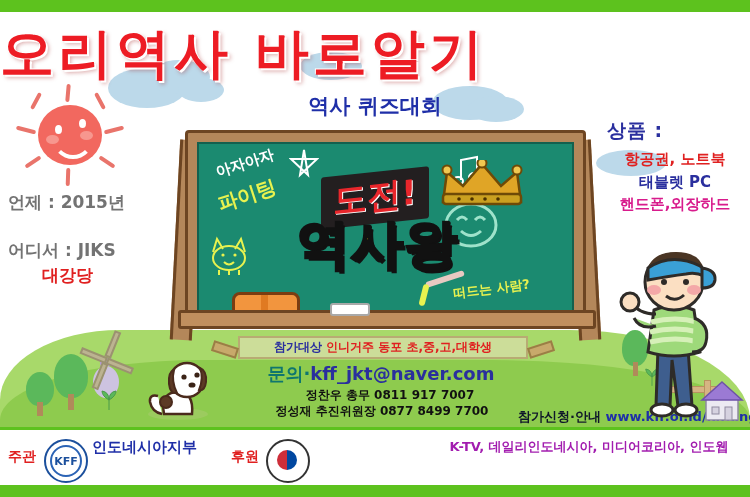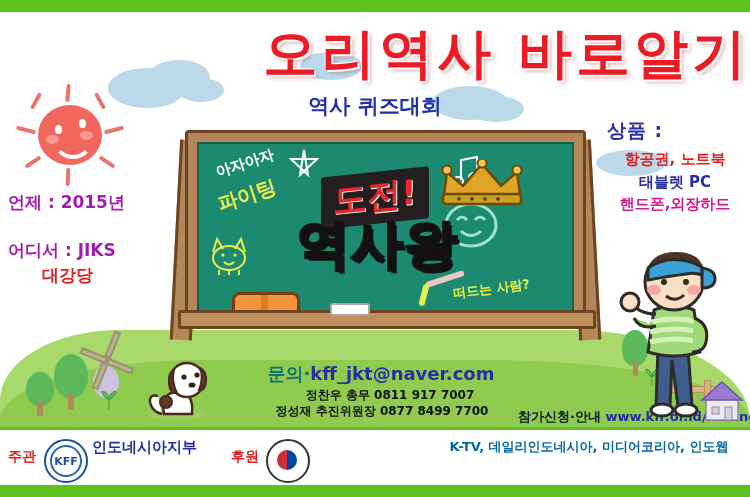--- a/index.html
+++ b/index.html
@@ -22,31 +22,31 @@
   
   .sun{position:absolute;left:38px;top:105px;width:64px;height:60px;background:#f2685f;border-radius:50%;}
   .sun-eye{position:absolute;width:7px;height:9px;background:#fff;border-radius:50%;}
   .sun-cheek{position:absolute;width:13px;height:9px;background:#f7978f;border-radius:50%;}
   .sun-smile{position:absolute;left:14px;top:24px;width:34px;height:22px;border:4px solid #fff;
              border-top-color:transparent;border-left-color:transparent;border-right-color:transparent;
              border-radius:0 0 34px 34px;}
   .ray{position:absolute;background:#e9746b;border-radius:3px;}
 
   
-  .title{position:absolute;left:0;top:18px;width:750px;text-align:right;
+  .title{position:absolute;left:0;top:18px;width:750px;text-align:left;
          font-size:54px;font-weight:bold;color:#ed1c24;letter-spacing:4px;
          text-shadow:2px 2px 0 #fff, -1px -1px 0 #fff, 3px 3px 4px rgba(150,0,0,.35);
          font-family:"DejaVu Sans","Liberation Sans",sans-serif;}
   .subtitle{position:absolute;left:0;top:92px;width:750px;text-align:center;
             font-size:21px;font-weight:bold;color:#1f2fa8;}
 
   
   .info-left{position:absolute;left:8px;top:190px;width:185px;}
   .info-line{font-size:17px;font-weight:bold;line-height:1.5;white-space:nowrap;}
-  .k-blue{color:#a21caf;}
+  .k-blue{color:#737373;}
   .k-red{color:#e02020;}
   .ind-r{padding-left:34px;}
 
   
   .prizes{position:absolute;left:595px;top:118px;width:160px;text-align:center;}
   .prz-title{font-size:19px;font-weight:bold;color:#2a2f9e;letter-spacing:1px;margin-bottom:4px;text-align:left;padding-left:12px;}
   .prz-line{font-size:15px;font-weight:bold;line-height:1.5;white-space:nowrap;}
   .prz-1{color:#e02020;} .prz-2{color:#2a2f9e;} .prz-3{color:#d81b8c;}
 
   
@@ -119,21 +119,21 @@
   .sp-logo-kff{position:absolute;left:44px;top:9px;width:40px;height:40px;border-radius:50%;
            background:#fff;border:2px solid #1b4f9c;}
   .sp-logo-kff .ring{position:absolute;left:4px;top:4px;right:4px;bottom:4px;border-radius:50%;
            border:2px solid #2b63b5;display:flex;align-items:center;justify-content:center;
            font-size:11px;font-weight:bold;color:#1b4f9c;}
   .sp-logo-ka{position:absolute;left:266px;top:9px;width:40px;height:40px;border-radius:50%;
            background:#fff;border:2px solid #333;}
   .taeguk{position:absolute;left:9px;top:9px;width:20px;height:20px;border-radius:50%;
            background:linear-gradient(90deg,#cd2e3a 50%,#0047a0 50%);}
   .media{position:absolute;left:434px;top:8px;width:310px;font-size:13px;font-weight:bold;
-           color:#0369a1;line-height:1.45;text-align:center;}
+           color:#a21caf;line-height:1.45;text-align:center;}
 </style>
 </head>
 <body>
 
 <div id="poster">
 
   <div class="bar-top"></div>
 
   <div class="ground"></div>
   <div class="ground2"></div>
@@ -238,20 +238,24 @@
 
     </div>
   </div>
 
   <div class="eraser">
       <div class="eraser-seam"></div>
     </div>
   <div class="bb-ledge"></div>
   <div class="chalk"></div>
 
+  <div class="banner1">
+    <span class="b1-a">참가대상</span>
+    <span class="b1-b">인니거주  동포  초,중,고,대학생</span>
+  </div>
 
   <div class="contact-mail">
     <span class="cm-red">문의·</span><span>kff_jkt@naver.com</span>
   </div>
   <div class="contact-1">정찬우 총무    0811 917 7007</div>
   <div class="contact-2">정성재 추진위원장   0877 8499 7700</div>
 
   <div class="apply">
     <span class="ap-red">참가신청·안내</span>
     <span class="ap-blue">www.kff.or.id/kffking</span>

